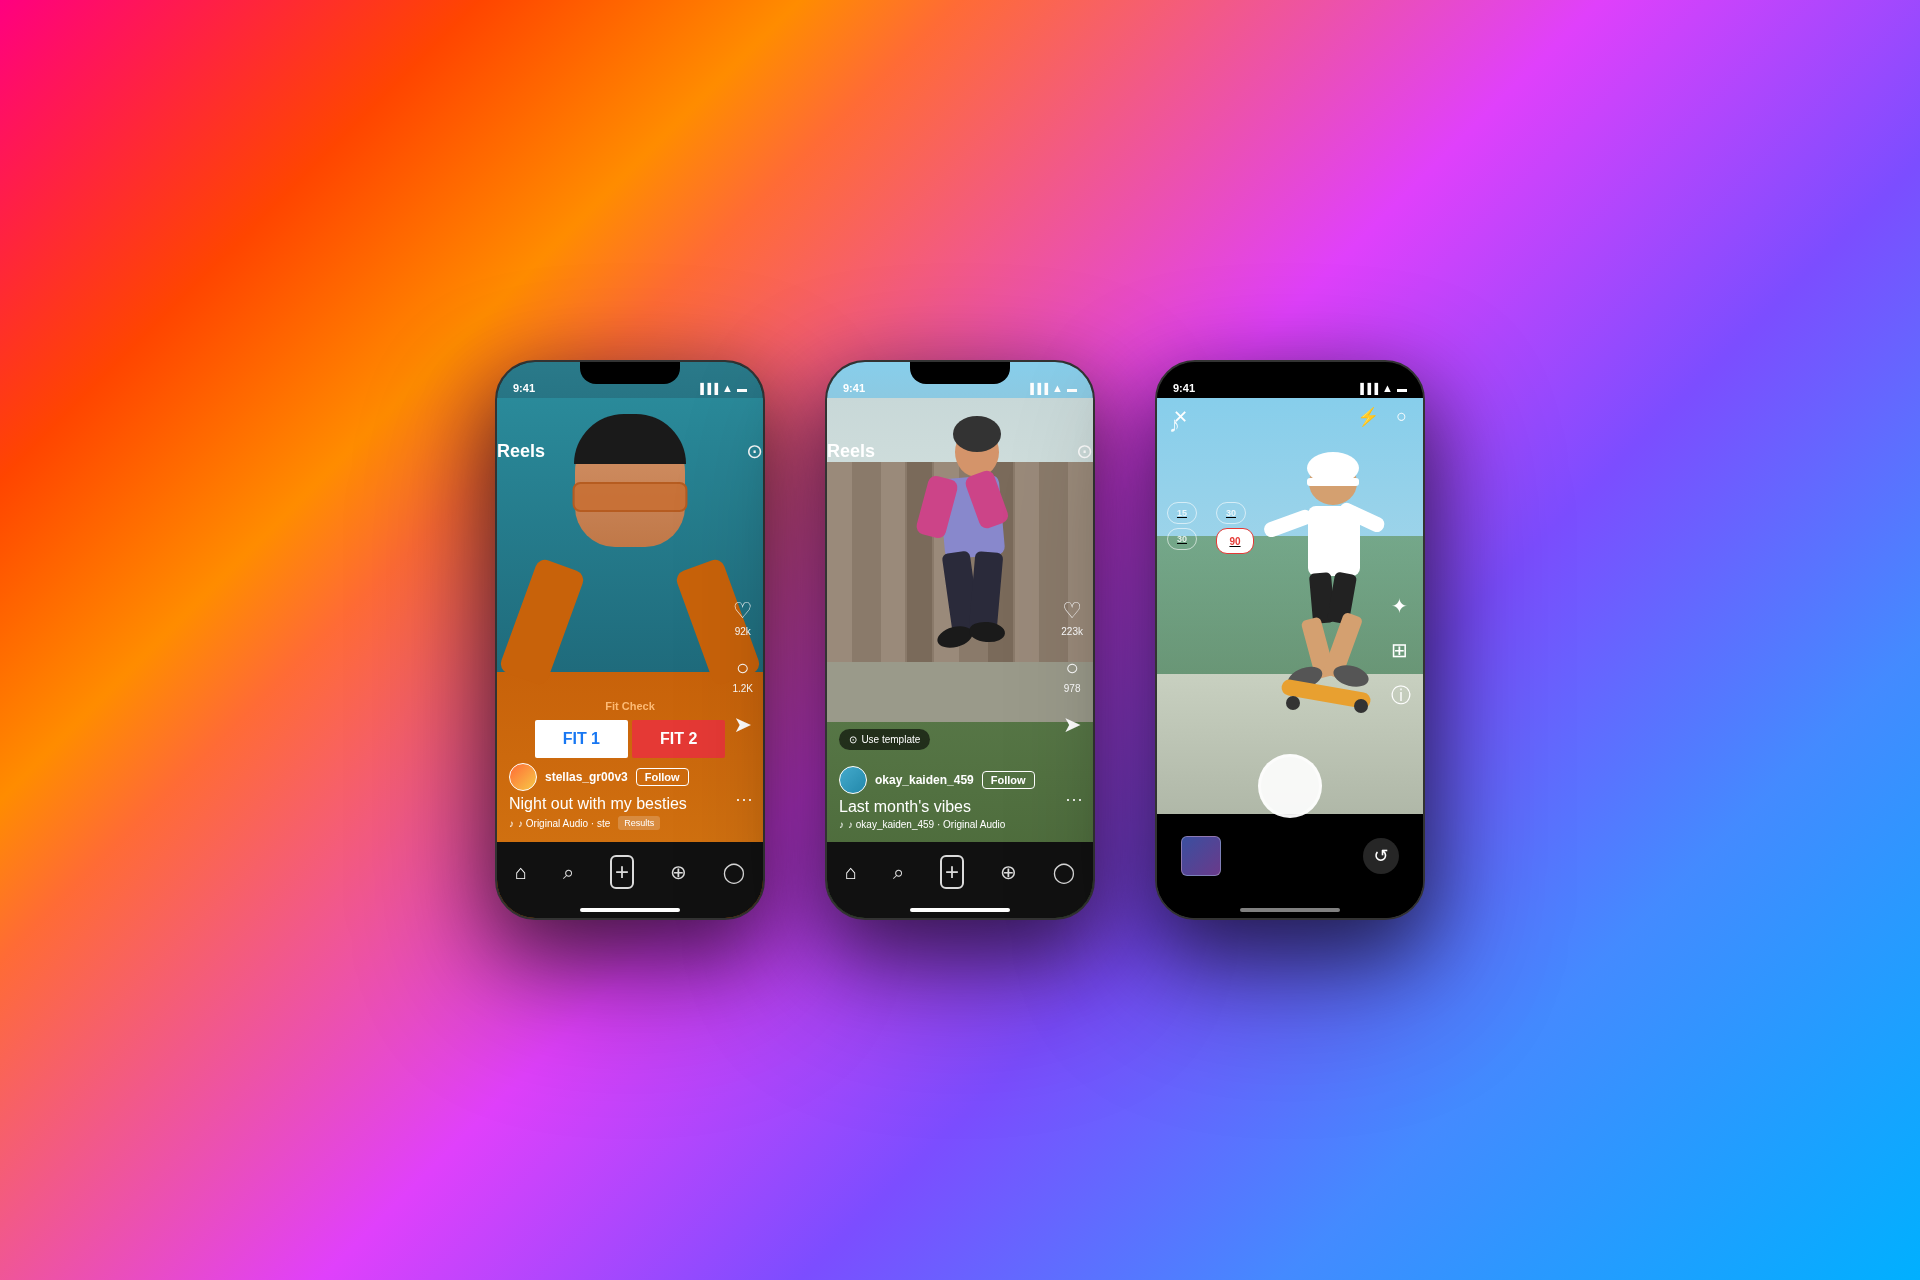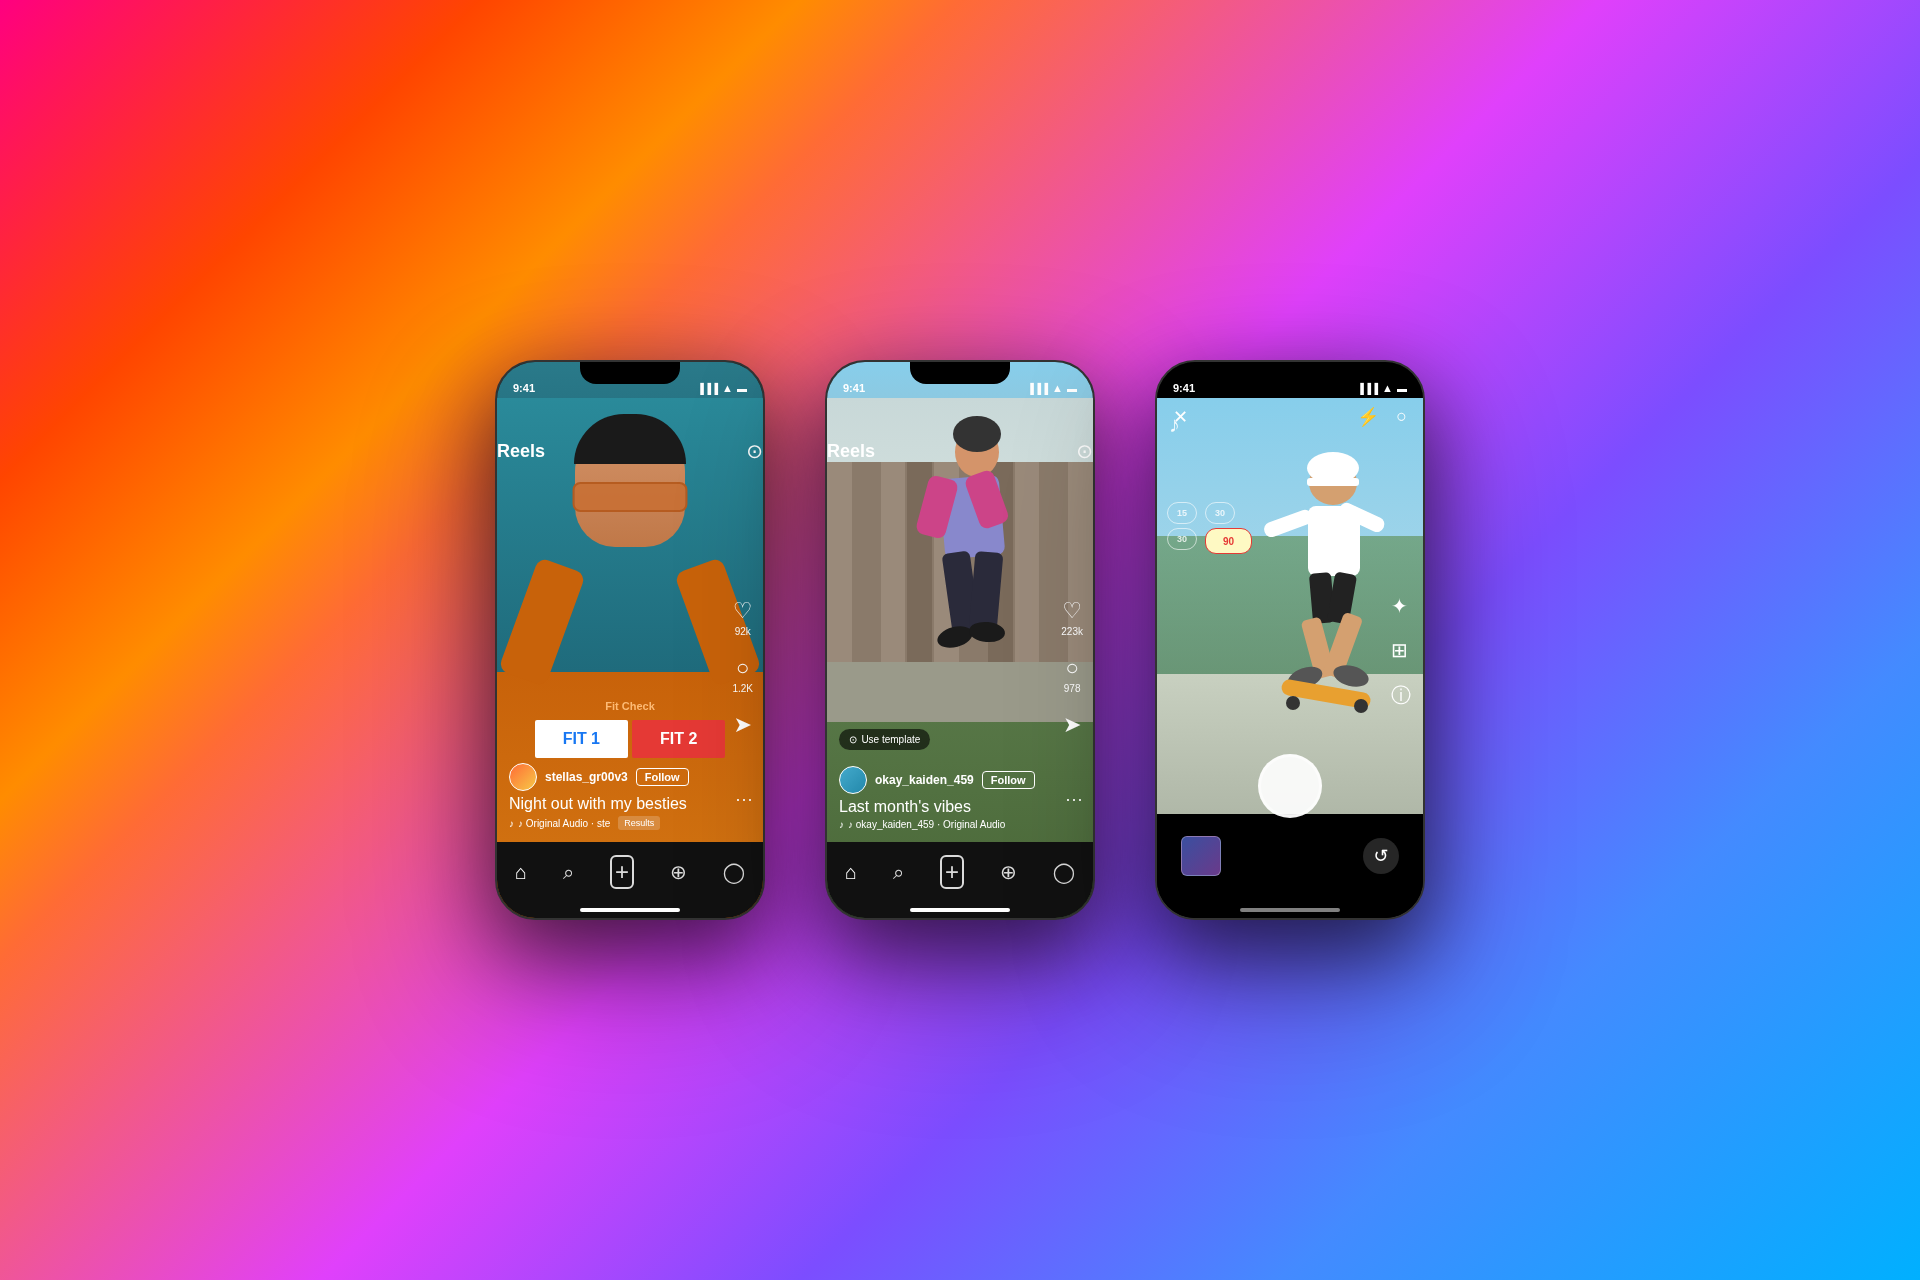--- a/index.html
+++ b/index.html
@@ -344,43 +344,44 @@
       left: 10px;
       top: 140px;
       display: flex;
       flex-direction: column;
       gap: 4px;
       z-index: 20;
     }
 
     .duration-row {
       display: flex;
-      gap: 8px;
+      gap: 19px;
+      text-decoration: underline;
     }
 
     .dur-btn {
       width: 30px;
       height: 22px;
       border-radius: 11px;
       border: 1.5px solid rgba(255,255,255,0.6);
       background: transparent;
       color: rgba(255,255,255,0.8);
       font-size: 9px;
       font-weight: 600;
       cursor: pointer;
       display: flex;
       align-items: center;
       justify-content: center;
     }
 
     .dur-btn-active {
-      background: #fef9c3;
+      background: #ffffff;
       color: #e53935;
       border-color: #e53935;
-      width: 47px;
+      width: 38px;
       height: 26px;
       font-size: 10px;
     }
 
     
     .record-btn-container {
       position: absolute;
       bottom: 100px;
       left: 50%;
       transform: translateX(-50%);

